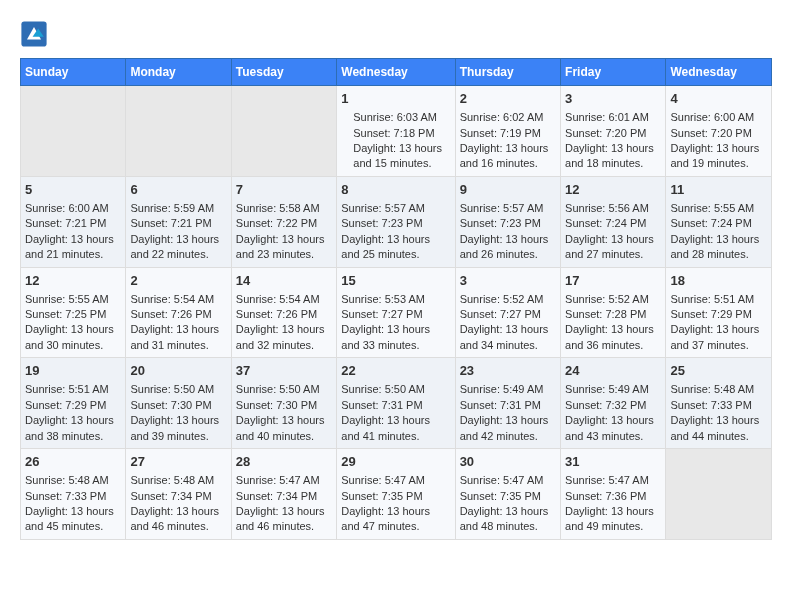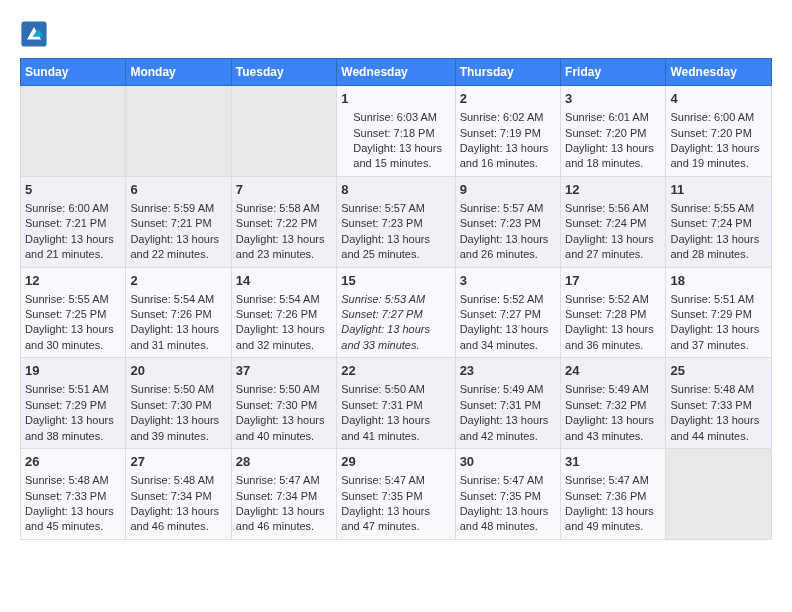--- a/index.html
+++ b/index.html
@@ -224,21 +224,21 @@
         </td>
         <td>
           <span class="day-num">14</span>
           <div style="white-space: pre-line;">Sunrise: 5:54 AM
 Sunset: 7:26 PM
 Daylight: 13 hours
 and 32 minutes.</div>
         </td>
         <td>
           <span class="day-num">15</span>
-          <div style="white-space: pre-line; font-style: italic;">Sunrise: 5:53 AM
+          <div style="white-space: pre-line;">Sunrise: 5:53 AM
 Sunset: 7:27 PM
 Daylight: 13 hours
 and 33 minutes.</div>
         </td>
         <td>
           <span class="day-num">3</span>
           <div style="white-space: pre-line;">Sunrise: 5:52 AM
 Sunset: 7:27 PM
 Daylight: 13 hours
 and 34 minutes.</div>

